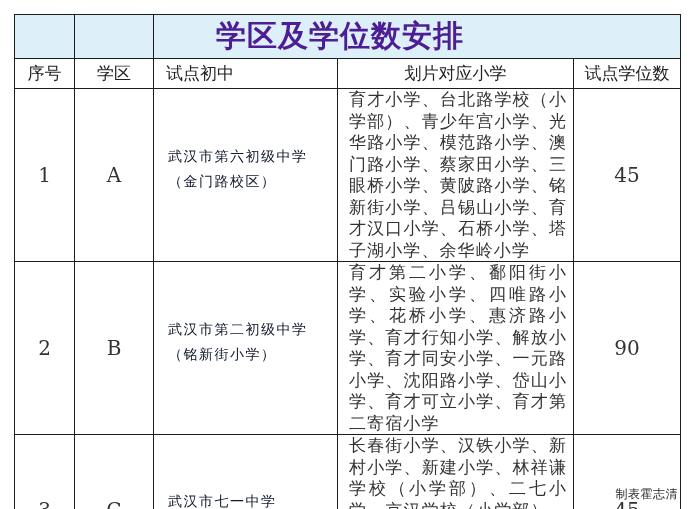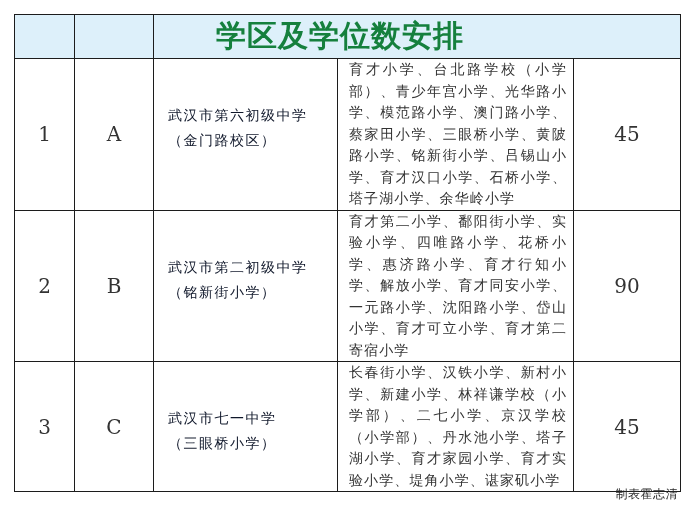--- a/index.html
+++ b/index.html
@@ -29,21 +29,21 @@
   }
   .title-row td {
     background: #ddf0fa;
     height: 43px;
   }
   .title-text {
     font-family: "DejaVu Sans", "Liberation Sans", sans-serif;
     font-weight: bold;
     font-size: 30px;
     letter-spacing: 1px;
-    color: #15803d;
+    color: #4c1d95;
     text-align: left;
     padding-left: 62px !important;
   }
   .header-row th {
     height: 29px;
     font-family: "DejaVu Sans", "Liberation Sans", sans-serif;
     font-weight: normal;
     font-size: 17px;
     color: #222;
     text-align: center;
@@ -68,21 +68,21 @@
     font-size: 14px;
     line-height: 25px;
     letter-spacing: 1.5px;
     color: #0f172a;
   }
   .school-cell .inner {
     margin-top: -12px;
   }
   .list-cell {
     padding: 0 6px 0 11px !important;
-    font-size: 14px;
+    font-size: 17px;
     line-height: 21.5px;
     letter-spacing: 1.1px;
     color: #333;
     text-align: justify;
   }
   .credit {
     position: absolute;
     right: 14px;
     top: 486px;
     font-family: "DejaVu Sans", "Liberation Sans", sans-serif;
@@ -100,20 +100,27 @@
     <col style="width:79px">
     <col style="width:184px">
     <col style="width:236px">
     <col style="width:107px">
   </colgroup>
   <tbody>
       <tr class="title-row">
     <td></td>
     <td></td>
     <td colspan="3" class="title-text">学区及学位数安排</td>
+  </tr>
+  <tr class="header-row">
+    <th>序号</th>
+    <th>学区</th>
+    <th class="left">试点初中</th>
+    <th>划片对应小学</th>
+    <th>试点学位数</th>
   </tr>
 
   <tr class="data-row r1">
     <td class="num-cell">1</td>
     <td class="num-cell">A</td>
     <td class="school-cell">
       <div class="inner">
         <div>武汉市第六初级中学</div>
         <div>（金门路校区）</div>
       </div>

